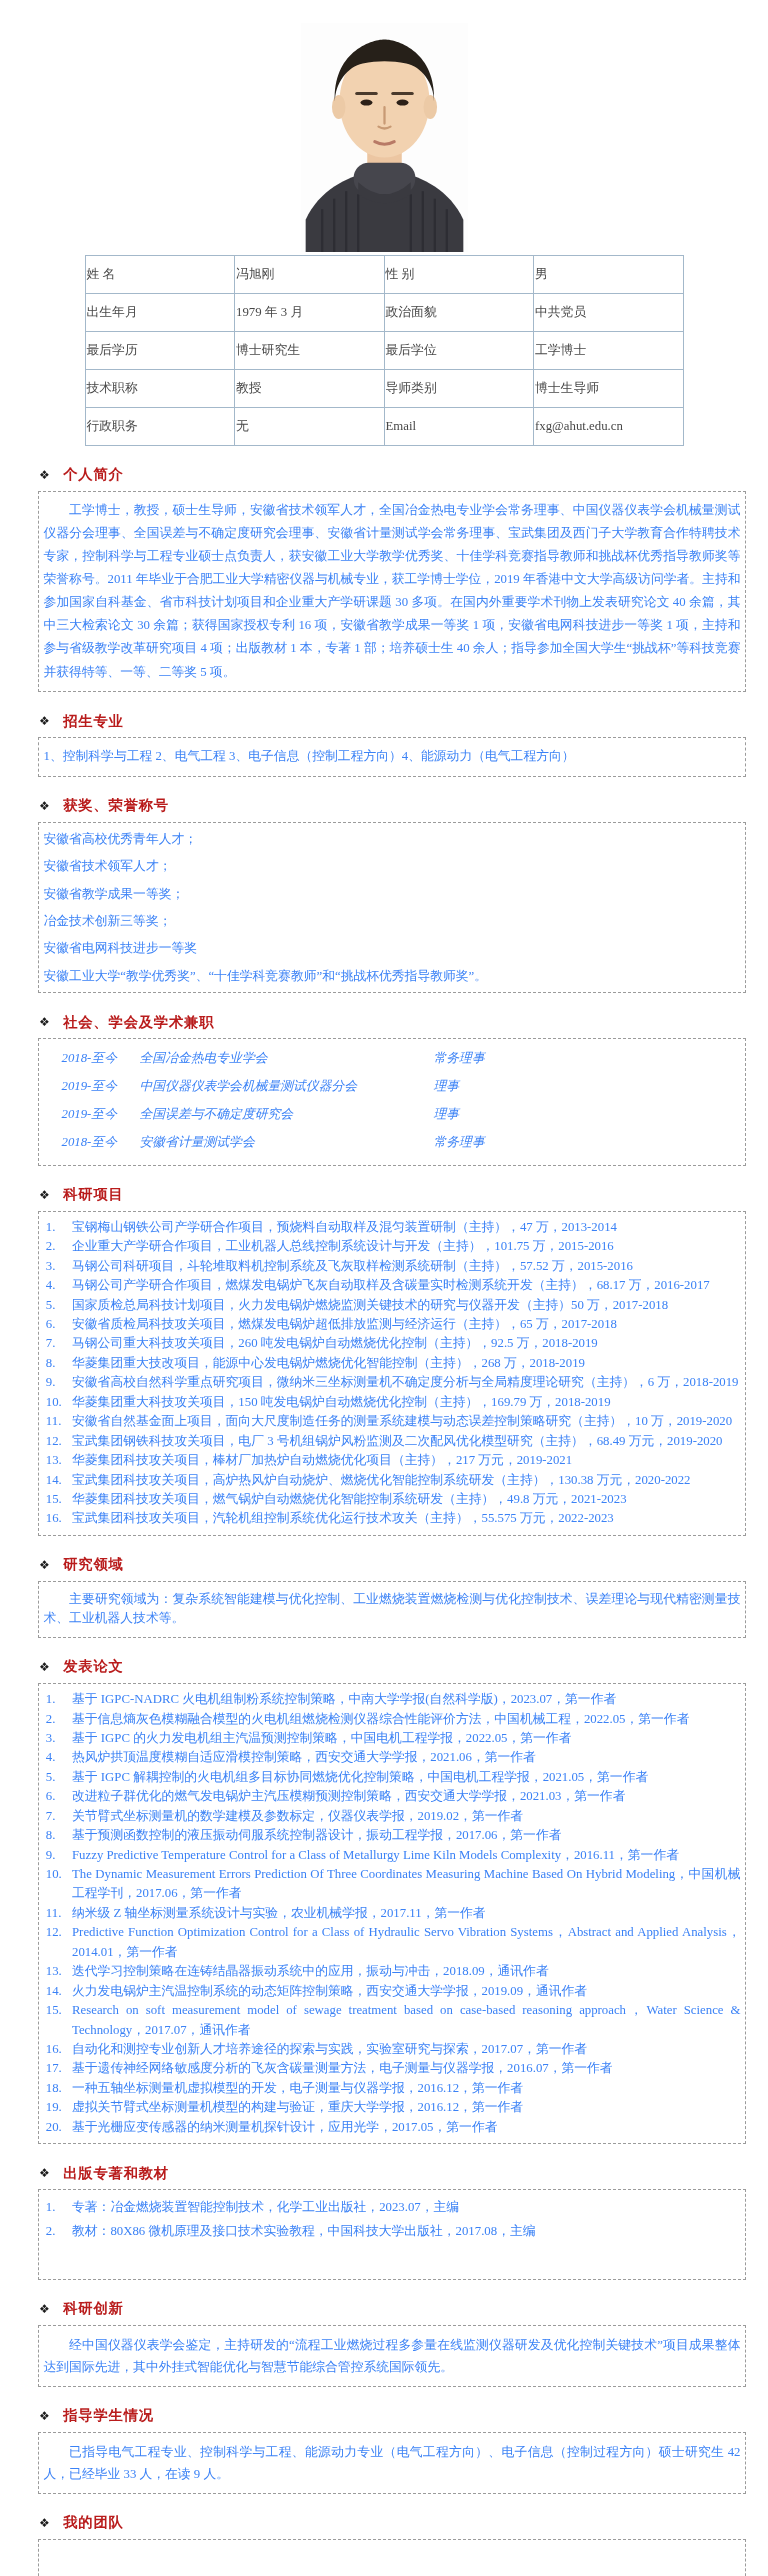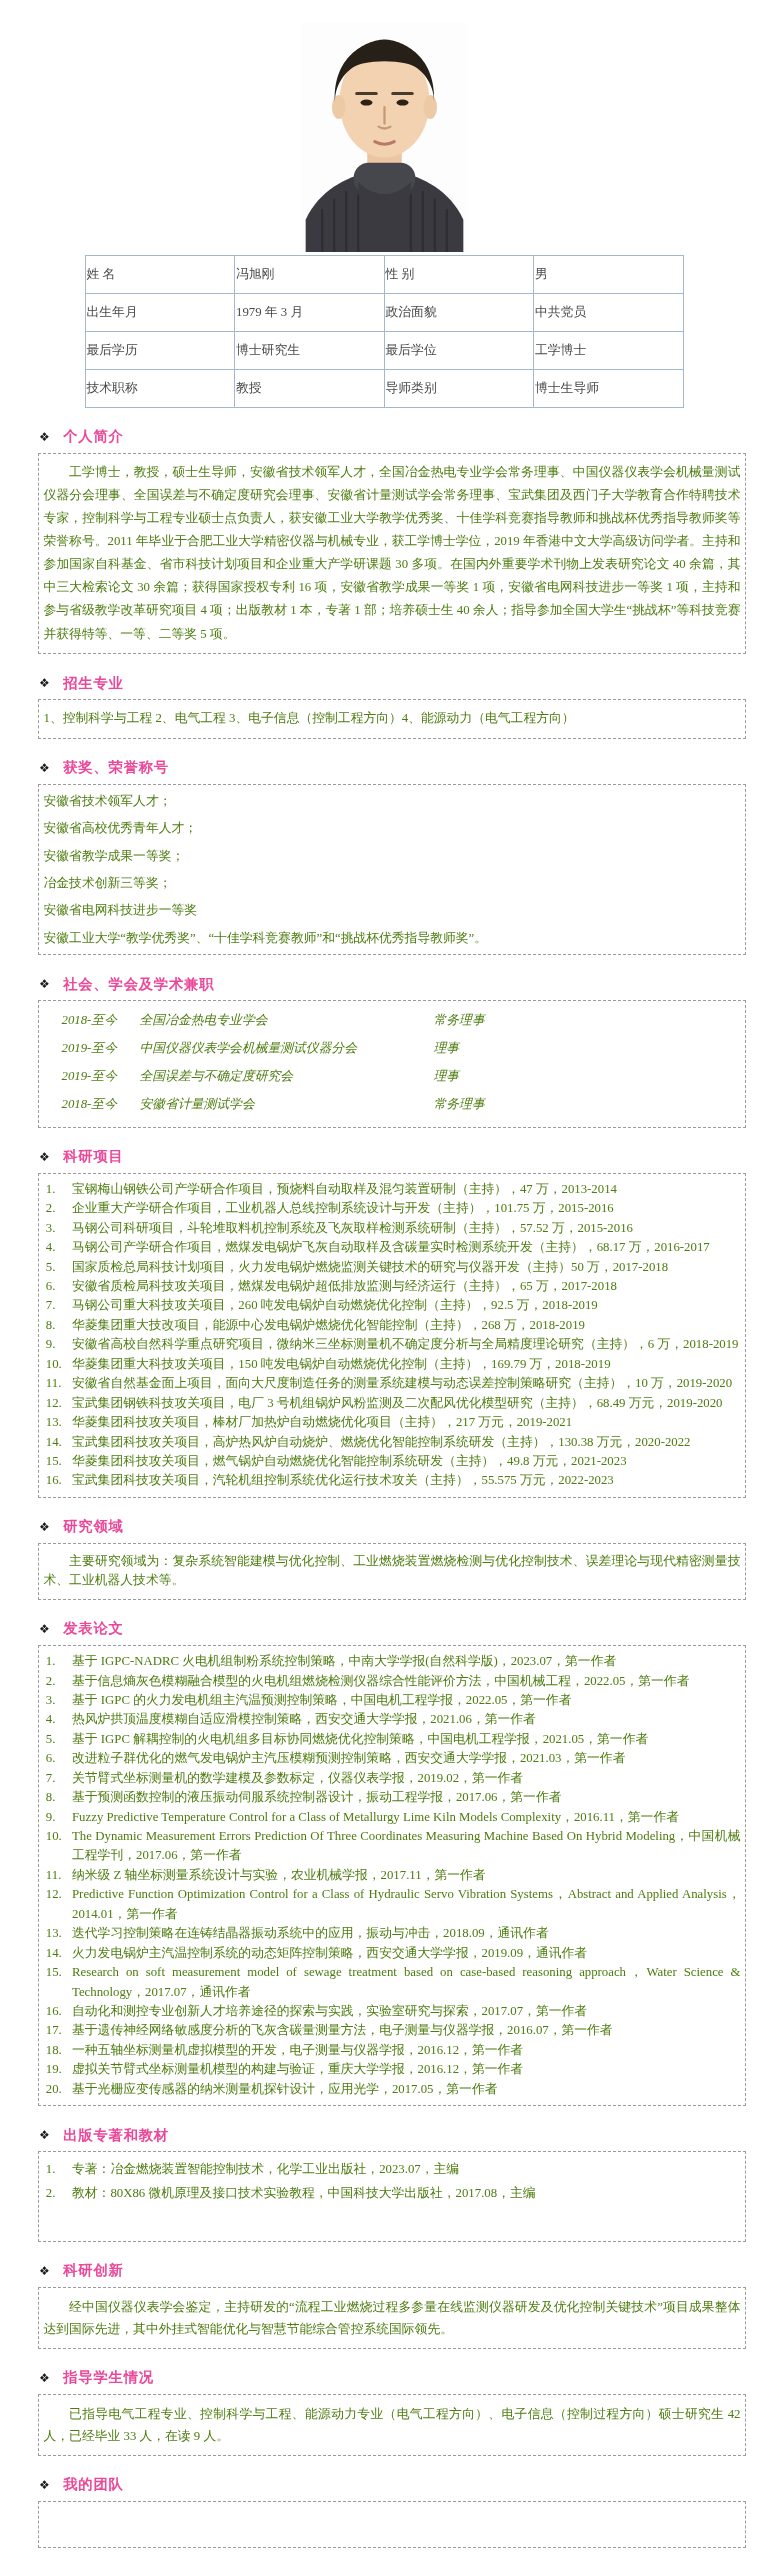--- a/index.html
+++ b/index.html
@@ -46,29 +46,29 @@
   }
   .diamond {
     font-size: 12px;
     color: #1c1c1c;
     margin-right: 13.5px;
     line-height: 1;
   }
   .sec-title {
     font-size: 14.3px;
     font-weight: bold;
-    color: #ec4899;
+    color: #b91c1c;
     letter-spacing: 0.8px;
   }
   .sec-box {
     margin: 0 22px 0 38px;
     border: 0.8px dashed #9b9b9b;
     padding: 6px 4.5px;
     font-size: 12.8px;
-    color: #4d7c0f;
+    color: #3b82f6;
   }
   .para { margin: 1.5px 0; text-align: justify; }
   .para.indent { text-indent: 2em; }
 
   .box-profile .para { line-height: 1.8; }
   .box-enrollment { padding: 8.3px 4.5px; }
   .box-enrollment .para { line-height: 1.4; }
   .box-research-fields .para { line-height: 1.55; }
   .box-innovation .para, .box-students .para { line-height: 1.75; }
   .box-team { padding-bottom: 39px; }
@@ -166,20 +166,26 @@
           <td class="val">博士研究生</td>
           <td class="lbl">最后学位</td>
           <td class="val">工学博士</td>
         </tr>
         <tr>
           <td class="lbl">技术职称</td>
           <td class="val">教授</td>
           <td class="lbl">导师类别</td>
           <td class="val">博士生导师</td>
         </tr>
+        <tr>
+          <td class="lbl">行政职务</td>
+          <td class="val">无</td>
+          <td class="lbl">Email</td>
+          <td class="val">fxg@ahut.edu.cn</td>
+        </tr>
       </tbody>
   </table>
 
   <div id="sections">
       <section>
         <div class="sec-head">
           <span class="diamond">❖</span>
           <span class="sec-title">个人简介</span>
         </div>
         <div class="sec-box box-profile">
@@ -194,22 +200,22 @@
         <div class="sec-box box-enrollment">
           <p class="para">1、控制科学与工程 2、电气工程 3、电子信息（控制工程方向）4、能源动力（电气工程方向）</p>
         </div>
       </section>
       <section>
         <div class="sec-head">
           <span class="diamond">❖</span>
           <span class="sec-title">获奖、荣誉称号</span>
         </div>
         <div class="sec-box box-awards">
+          <p class="line">安徽省高校优秀青年人才；</p>
           <p class="line">安徽省技术领军人才；</p>
-          <p class="line">安徽省高校优秀青年人才；</p>
           <p class="line">安徽省教学成果一等奖；</p>
           <p class="line">冶金技术创新三等奖；</p>
           <p class="line">安徽省电网科技进步一等奖</p>
           <p class="line">安徽工业大学“教学优秀奖”、“十佳学科竞赛教师”和“挑战杯优秀指导教师奖”。</p>
         </div>
       </section>
       <section>
         <div class="sec-head">
           <span class="diamond">❖</span>
           <span class="sec-title">社会、学会及学术兼职</span>

